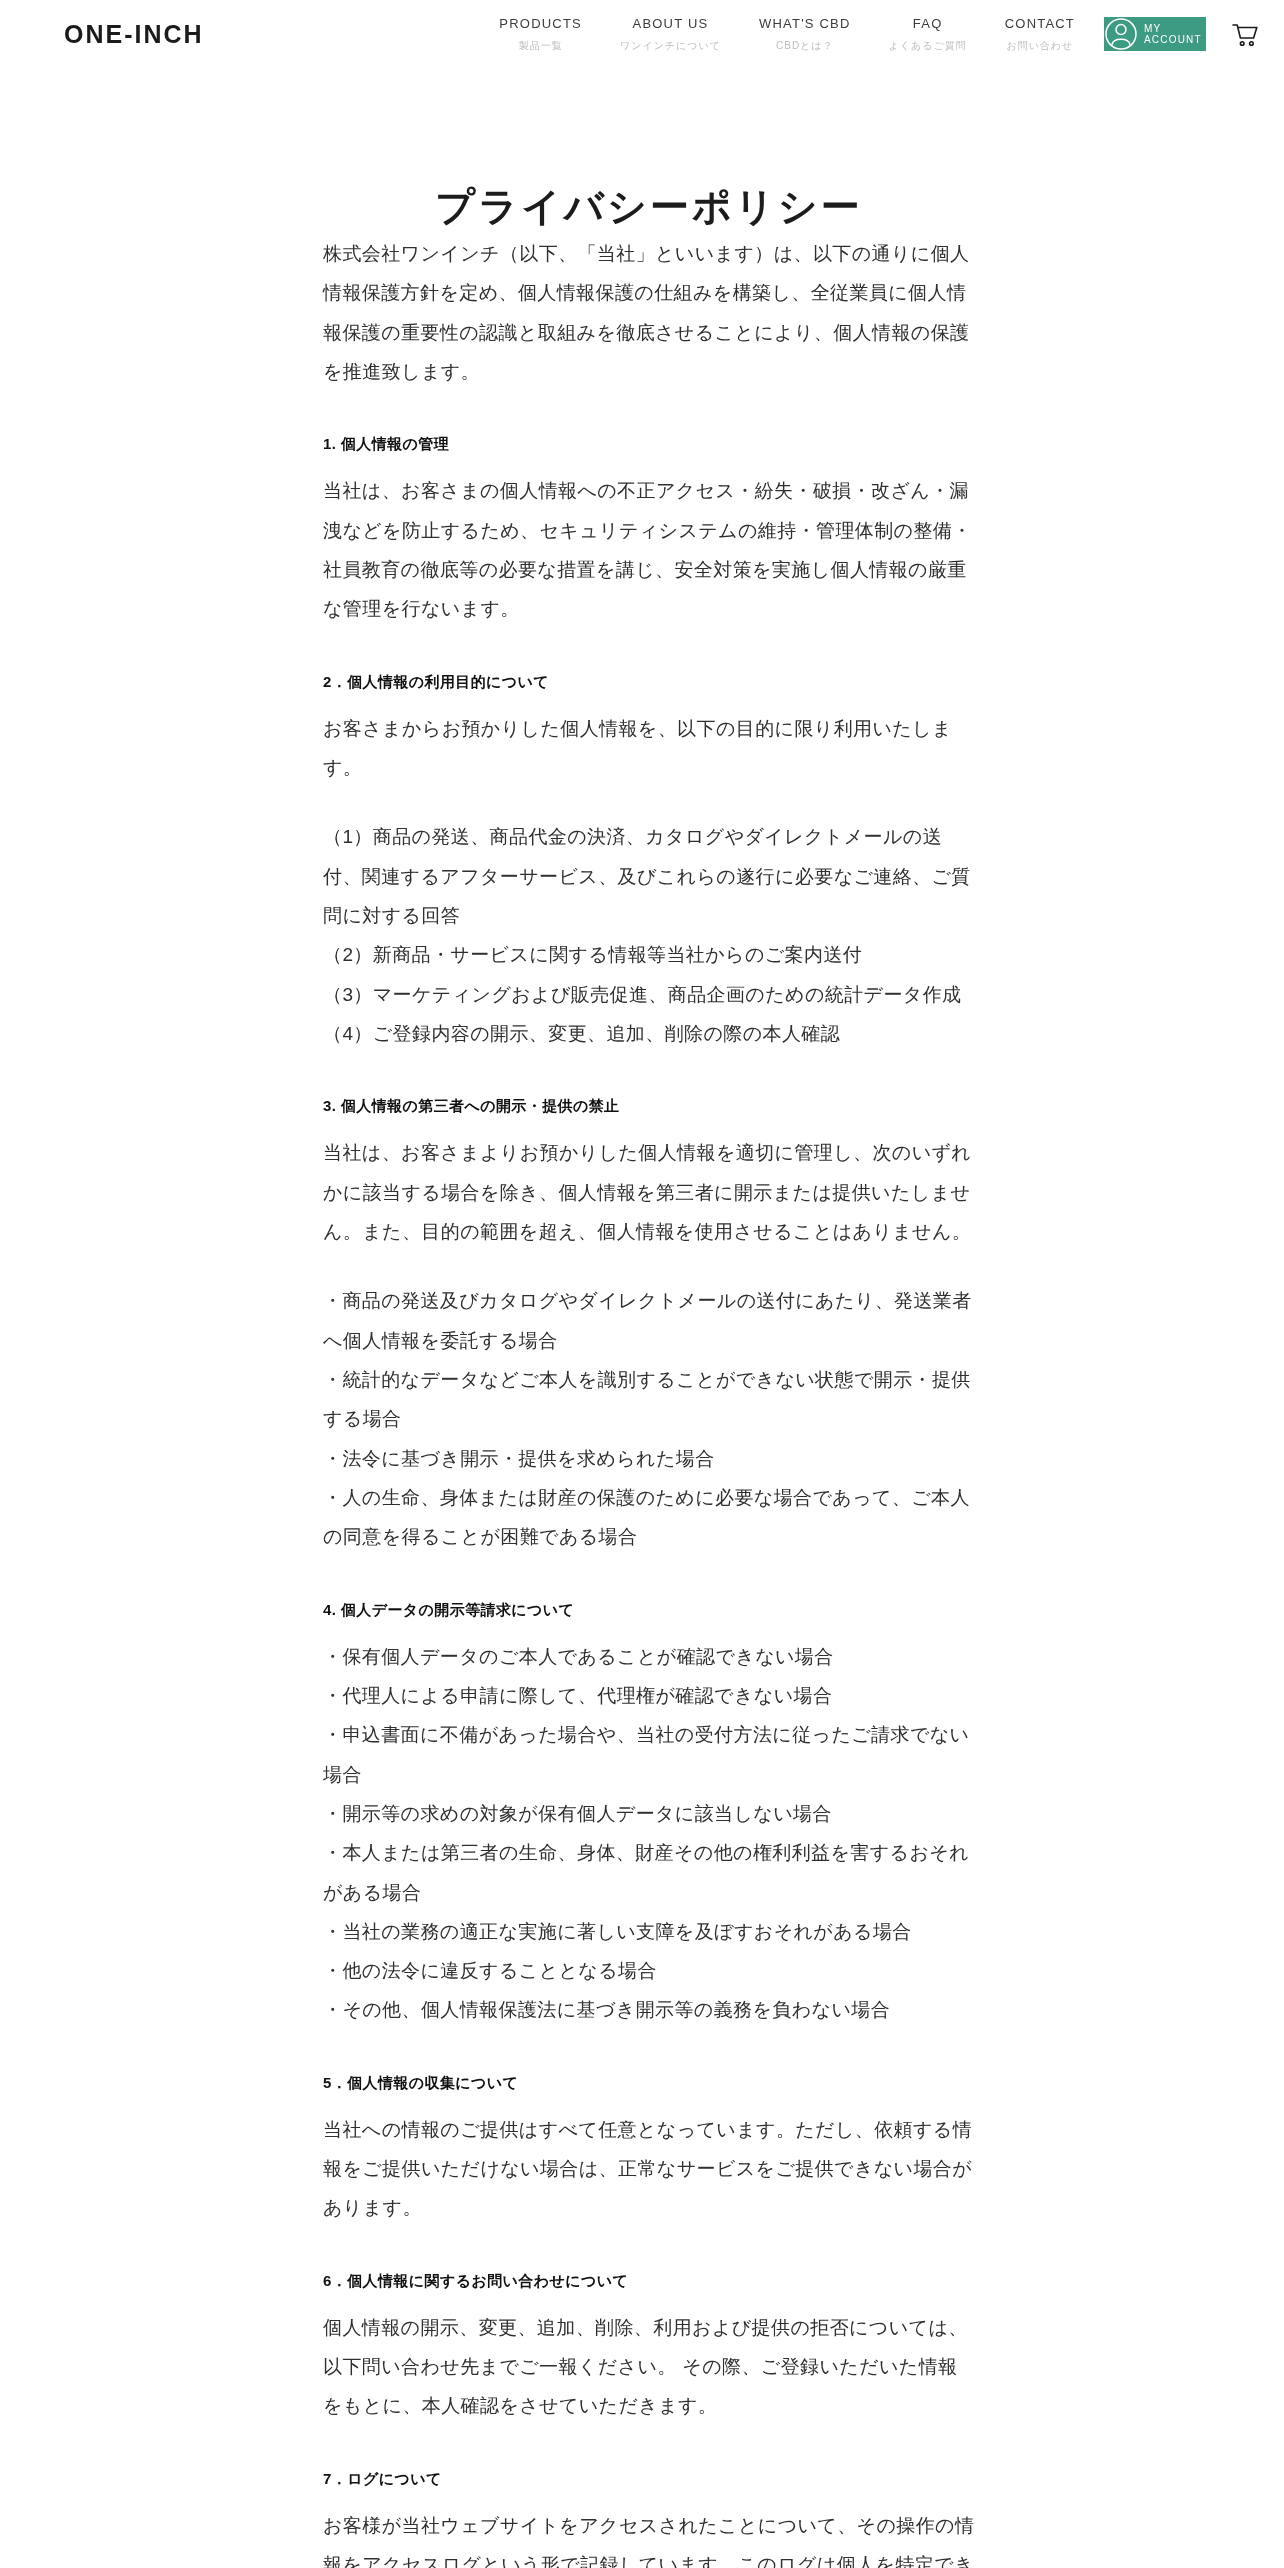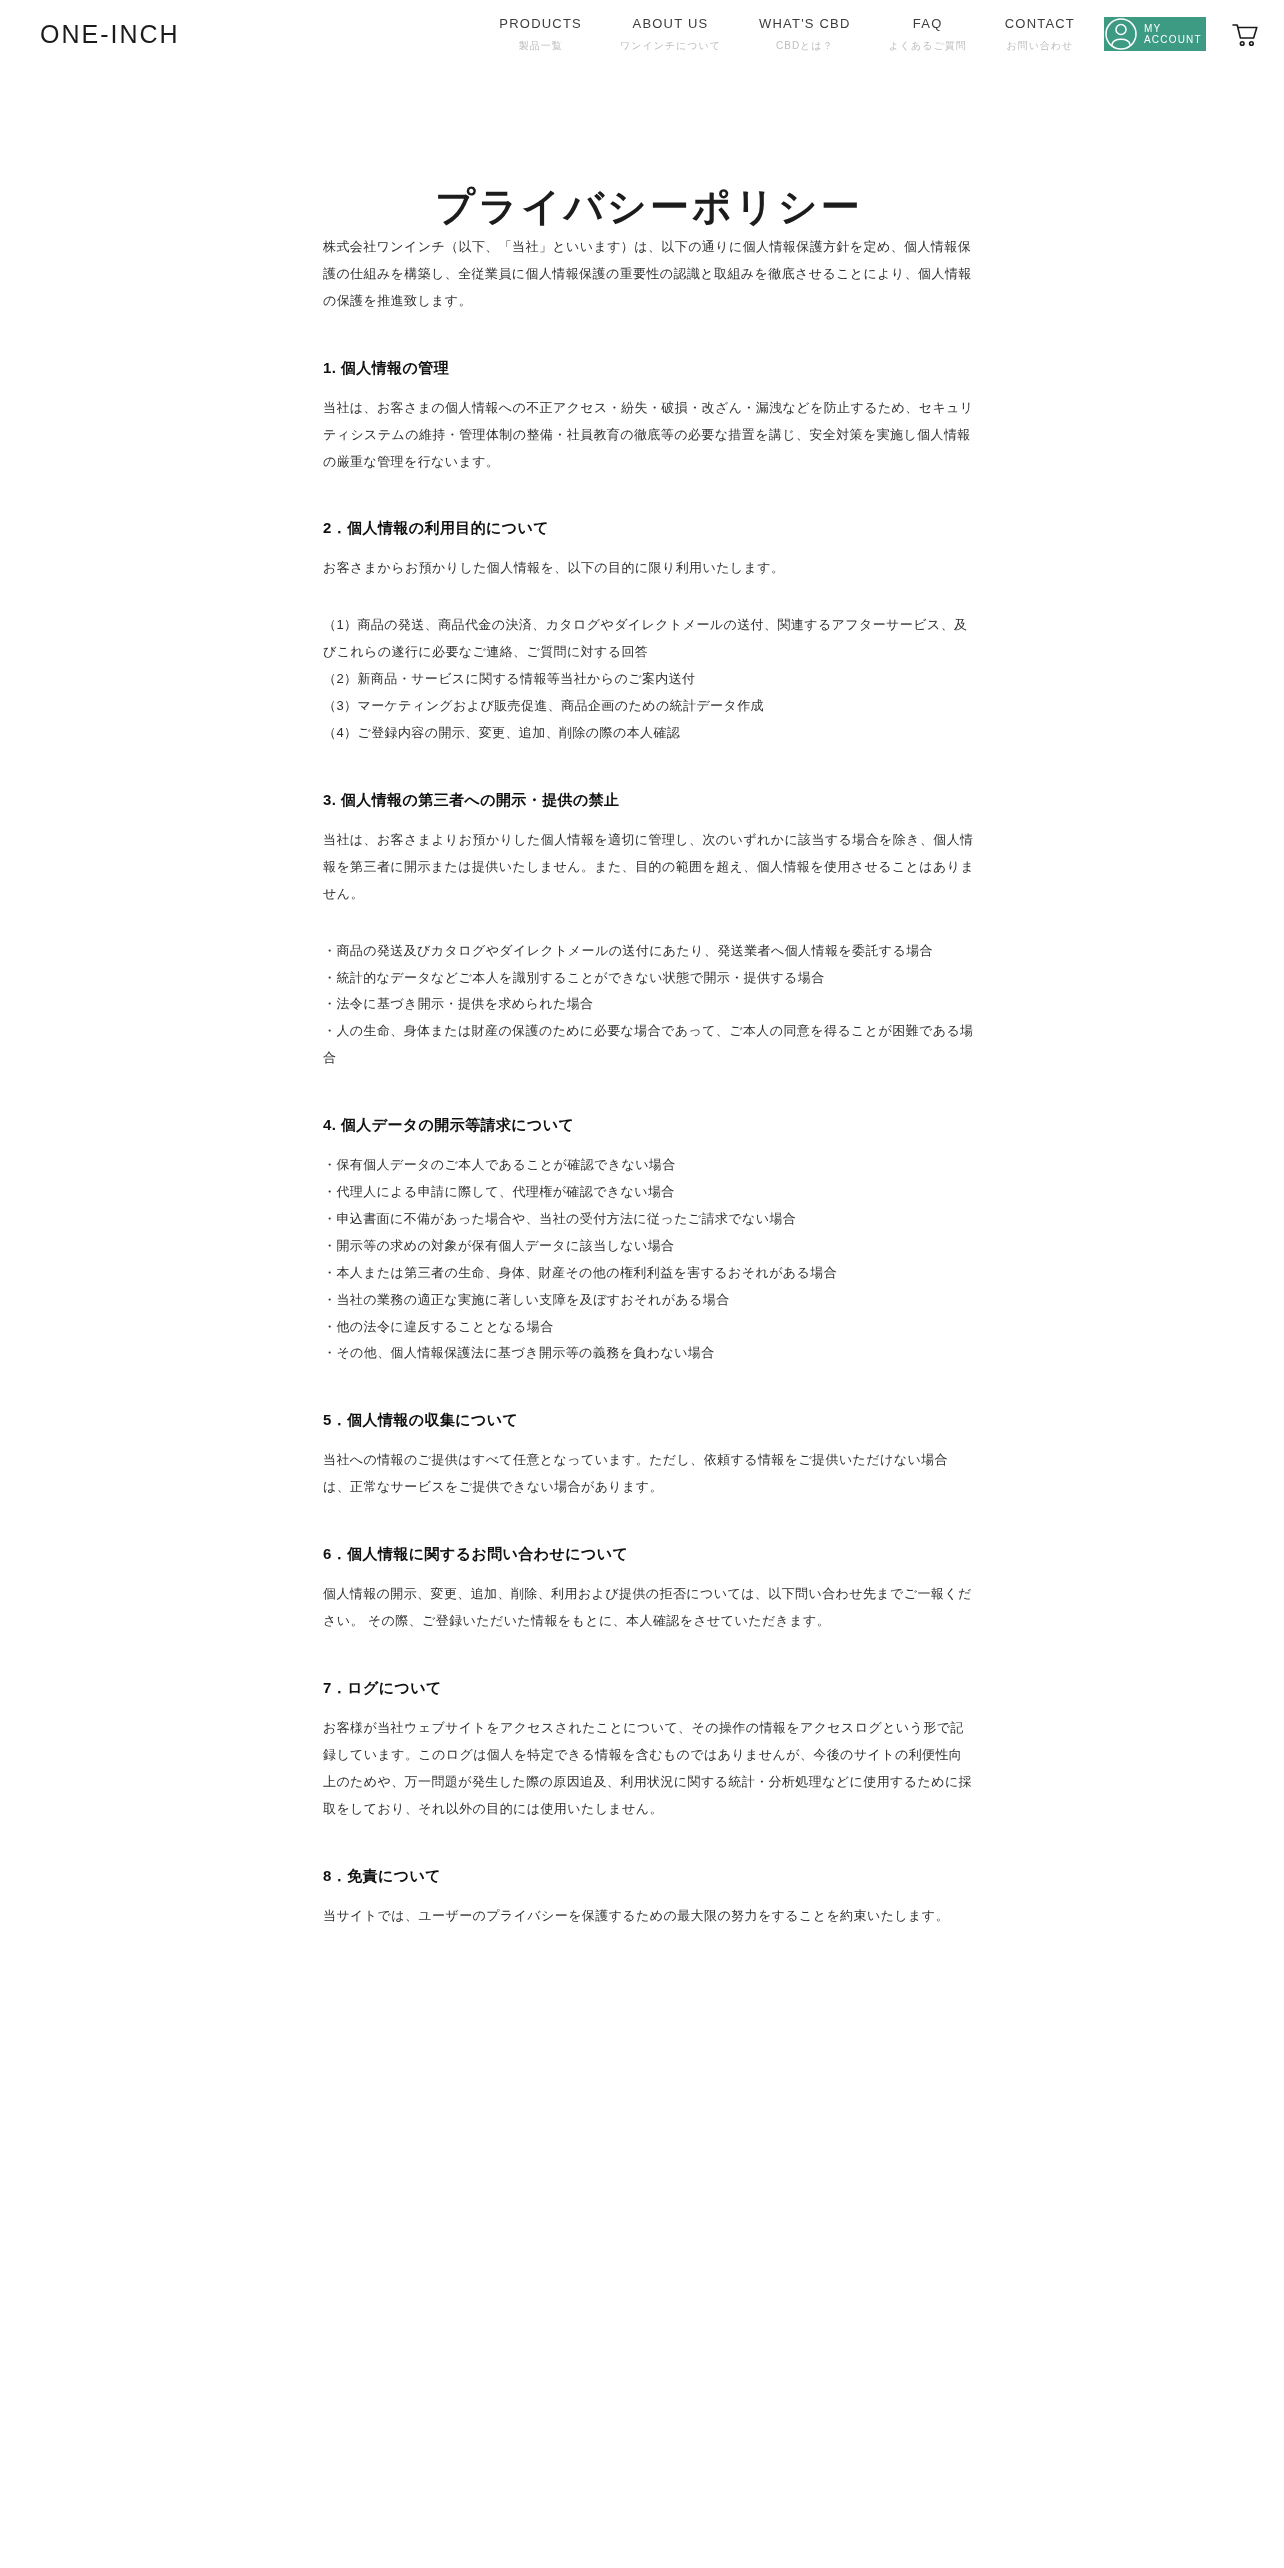--- a/index.html
+++ b/index.html
@@ -7,22 +7,22 @@
     width:1284px;height:2568px;overflow:hidden;background:#ffffff;
     font-family:"Liberation Sans","DejaVu Sans",sans-serif;
     color:#2f2f2f;
     -webkit-font-smoothing:antialiased;
   }
   
   .header{
     display:flex;align-items:stretch;height:68px;background:#ffffff;
   }
   .logo{
-    align-self:center;margin-left:40px;
-    font-size:25px;font-weight:400;letter-spacing:2px;color:#1b1b1b;
+    align-self:center;margin-left:64px;
+    font-size:25px;font-weight:700;letter-spacing:2px;color:#1b1b1b;
     cursor:pointer;white-space:nowrap;
   }
   .nav{margin-left:auto;display:flex;align-items:center;}
   .nav-item{
     text-align:center;padding:0 19px;cursor:pointer;
   }
   .nav-label{
     font-size:13px;letter-spacing:1.2px;color:#3c3c3c;white-space:nowrap;
   }
   .nav-sub{
@@ -37,21 +37,21 @@
     width:78px;display:flex;align-items:center;justify-content:center;cursor:pointer;
   }
   
   main{width:652px;margin-left:323px;}
   .page-title{
     text-align:center;margin:112px 0 0 0;
     font-size:39px;font-weight:700;letter-spacing:3px;color:#1c1c1c;
   }
   .intro{margin-top:86px;}
   p.body-text,.line{
-    font-size:13px;line-height:2.07;margin:0;color:#2f2f2f;
+    font-size:19px;line-height:2.07;margin:0;color:#2f2f2f;
     letter-spacing:0.4px;
   }
   section{margin-top:44px;}
   .section-heading{
     font-size:15px;font-weight:700;margin:0 0 17px 0;color:#111;letter-spacing:0.4px;
   }
   .block + .block{margin-top:30px;}
 </style>
 </head>
 <body>

